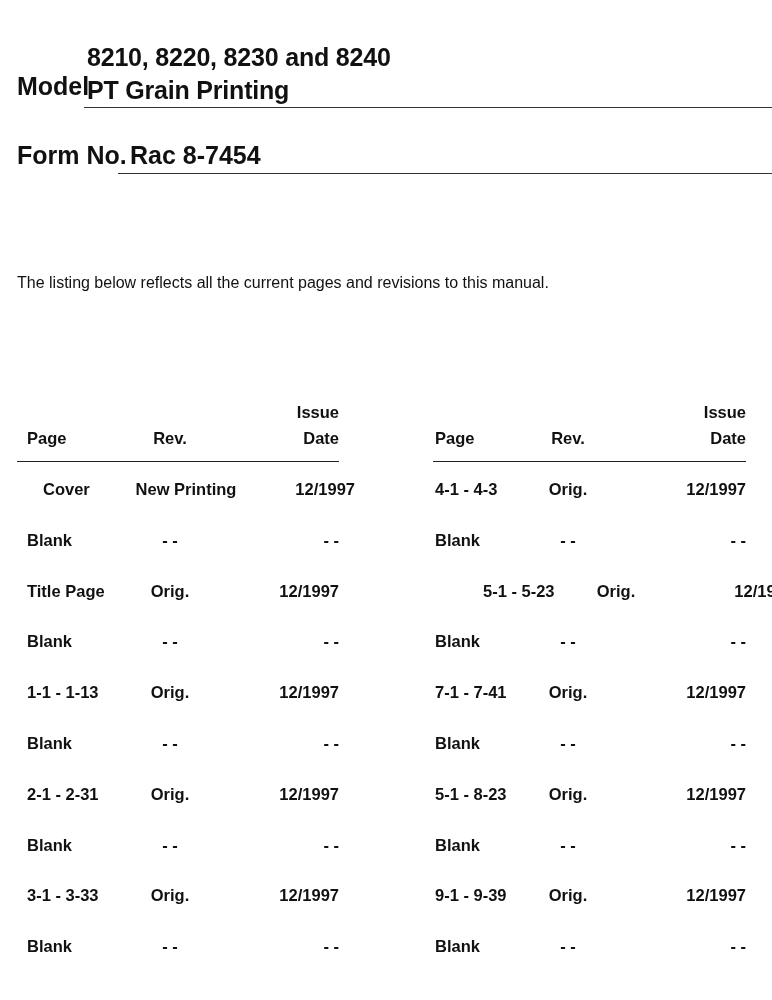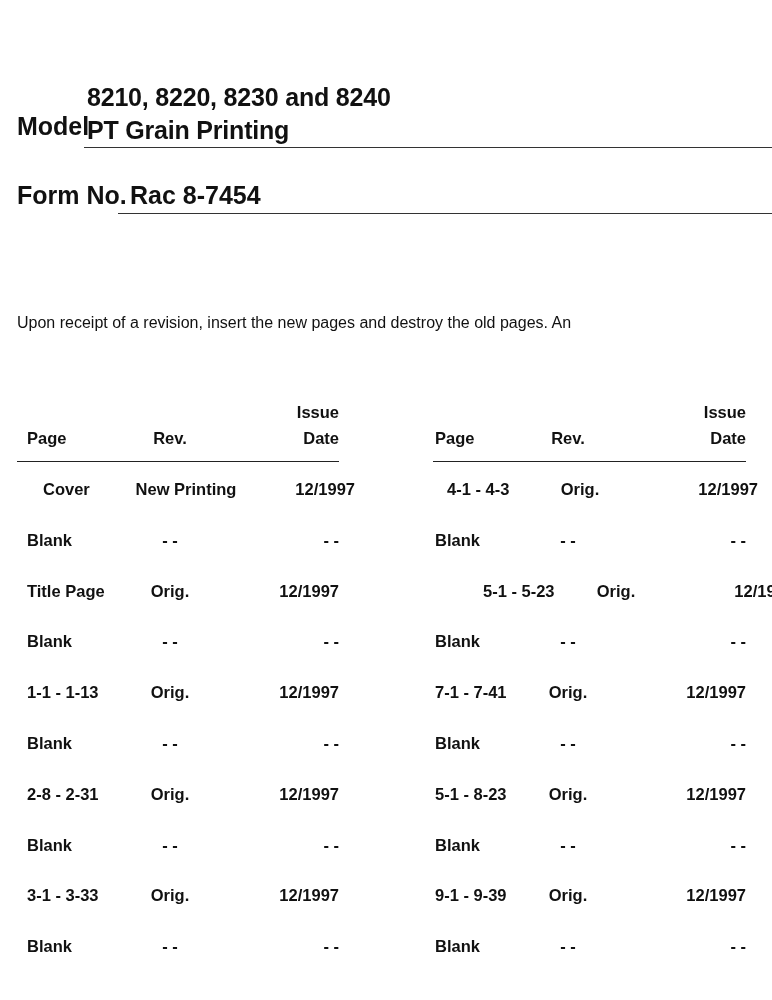--- a/index.html
+++ b/index.html
@@ -1,20 +1,20 @@
 <!DOCTYPE html>
 <html><head>
   <meta charset="utf-8">
   <style>
     html, body { margin: 0; padding: 0; background: #ffffff; }
     body {
       width: 772px; height: 1000px; position: relative; overflow: hidden;
       font-family: "Liberation Sans", sans-serif; color: #111111;
     }
-    .abs { position: absolute; white-space: nowrap; margin-top: 40px; }
+    .abs { position: absolute; white-space: nowrap; }
     .title-line1 { left: 87px; top: 43px; font-size: 25px; font-weight: bold; letter-spacing: -0.2px; }
     .model-label { left: 17px; top: 72px; font-size: 25px; font-weight: bold; }
     .title-line2 { left: 87px; top: 76px; font-size: 25px; font-weight: bold; letter-spacing: -0.2px; }
     .model-rule { left: 84px; top: 107px; width: 688px; height: 0; border-top: 1.5px solid #333; }
     .form-label { left: 17px; top: 141px; font-size: 25px; font-weight: bold; }
     .form-value { left: 130px; top: 141px; font-size: 25px; font-weight: bold; }
     .form-rule { left: 118px; top: 173px; width: 654px; height: 0; border-top: 1.5px solid #333; }
     .intro { left: 17px; top: 270px; width: 750px; font-size: 16px; line-height: 25px; white-space: normal; }
     .intro p { margin: 0; white-space: nowrap; }
 
@@ -36,21 +36,21 @@
 <div class="abs title-line1">8210, 8220, 8230 and 8240</div>
 <div class="abs model-label">Model</div>
 <div class="abs title-line2">PT Grain Printing</div>
 <div class="abs model-rule"></div>
 
 <div class="abs form-label">Form No.</div>
 <div class="abs form-value">Rac 8-7454</div>
 <div class="abs form-rule"></div>
 
 <div class="abs intro">
-  <p>Upon receipt of a revision, insert the new pages and destroy the old pages.  An</p>
+  <p>The listing below reflects all the current pages and revisions to this manual.</p>
 </div>
 
 <div class="tbl" id="tbl-left">
   <div class="hdr" style="right:0; top:3px;">Issue</div>
   <div class="hdr" style="left:0; top:29px;">Page</div>
   <div class="hdr" style="left:143px; top:29px; transform:translateX(-50%);">Rev.</div>
   <div class="hdr" style="right:0; top:29px;">Date</div>
   <div class="rule" style="left:-10px; width:322px;"></div>
   <div id="rows-left">
       <div class="row" style="top: 80px; left: 16px; width: 100%;">
@@ -77,21 +77,21 @@
         <div class="cell c-page">1-1 - 1-13</div>
         <div class="cell c-rev" style="left: 143px;">Orig.</div>
         <div class="cell c-date" style="right: 0px;">12/1997</div>
       </div>
       <div class="row" style="top: 334px; left: 0px; width: 100%;">
         <div class="cell c-page">Blank</div>
         <div class="cell c-rev" style="left: 143px;">- -</div>
         <div class="cell c-date" style="right: 0px;">- -</div>
       </div>
       <div class="row" style="top: 384.8px; left: 0px; width: 100%;">
-        <div class="cell c-page">2-8 - 2-31</div>
+        <div class="cell c-page">2-1 - 2-31</div>
         <div class="cell c-rev" style="left: 143px;">Orig.</div>
         <div class="cell c-date" style="right: 0px;">12/1997</div>
       </div>
       <div class="row" style="top: 435.6px; left: 0px; width: 100%;">
         <div class="cell c-page">Blank</div>
         <div class="cell c-rev" style="left: 143px;">- -</div>
         <div class="cell c-date" style="right: 0px;">- -</div>
       </div>
       <div class="row" style="top: 486.4px; left: 0px; width: 100%;">
         <div class="cell c-page">3-1 - 3-33</div>
@@ -106,21 +106,21 @@
     </div>
 </div>
 
 <div class="tbl" id="tbl-right">
   <div class="hdr" style="right:0; top:3px;">Issue</div>
   <div class="hdr" style="left:0; top:29px;">Page</div>
   <div class="hdr" style="left:133px; top:29px; transform:translateX(-50%);">Rev.</div>
   <div class="hdr" style="right:0; top:29px;">Date</div>
   <div class="rule" style="left:-2px; width:313px;"></div>
   <div id="rows-right">
-      <div class="row" style="top: 80px; left: 12px; width: 100%;">
+      <div class="row" style="top: 80px; left: 0px; width: 100%;">
         <div class="cell c-page">4-1 - 4-3</div>
         <div class="cell c-rev" style="left: 133px;">Orig.</div>
         <div class="cell c-date" style="right: 0px;">12/1997</div>
       </div>
       <div class="row" style="top: 130.8px; left: 0px; width: 100%;">
         <div class="cell c-page">Blank</div>
         <div class="cell c-rev" style="left: 133px;">- -</div>
         <div class="cell c-date" style="right: 0px;">- -</div>
       </div>
       <div class="row" style="top: 181.6px; left: 0px; width: 100%; margin-left: 48px;">

